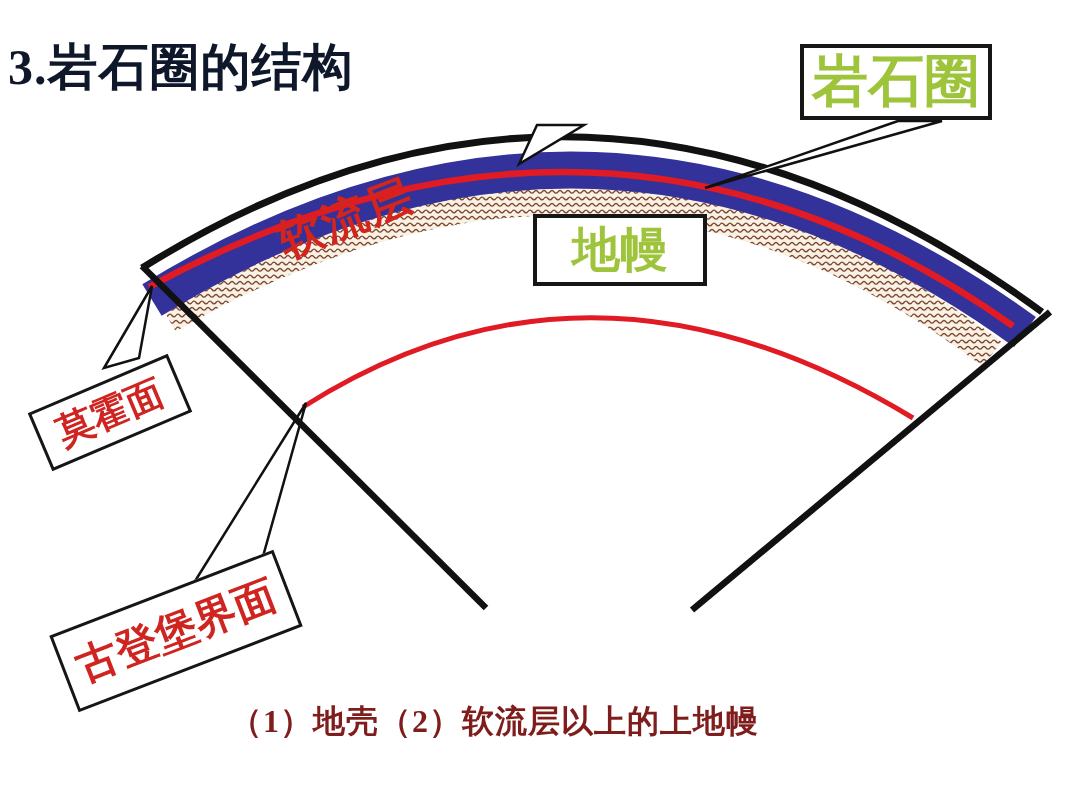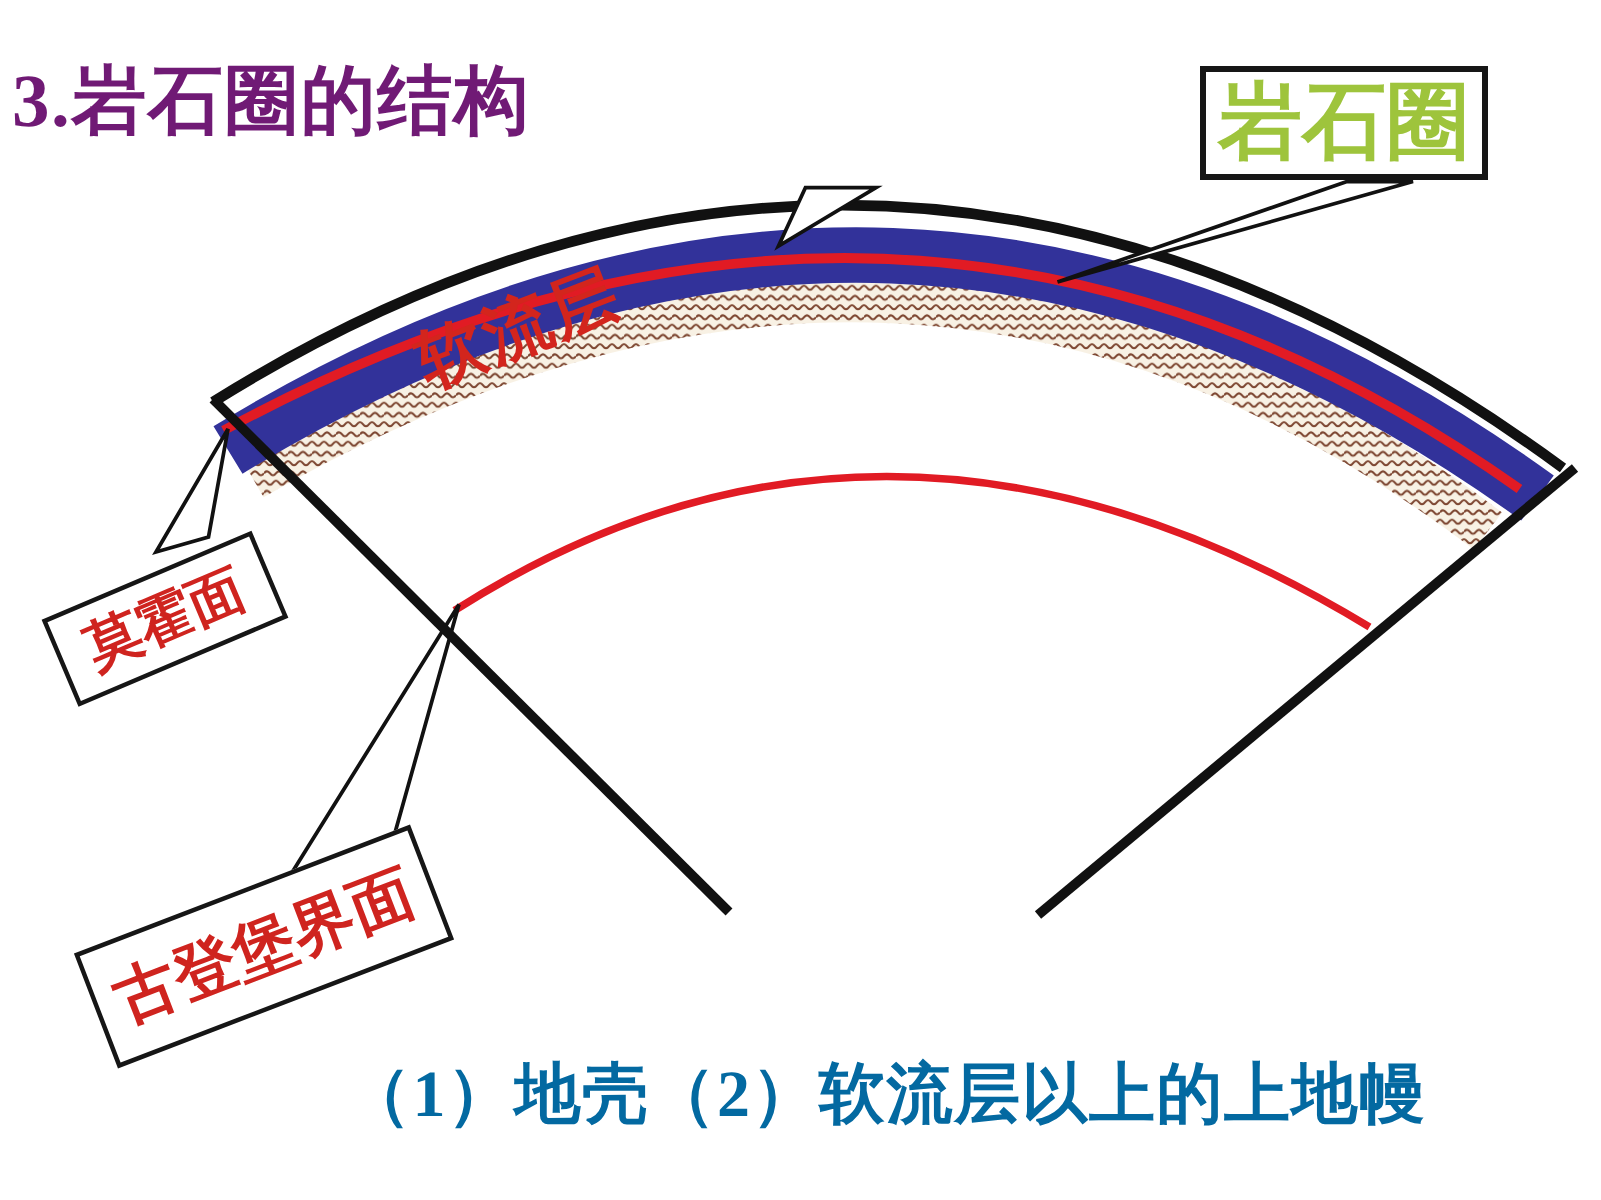--- a/index.html
+++ b/index.html
@@ -3,21 +3,21 @@
 <meta charset="utf-8">
 <style>
   html,body{margin:0;padding:0;background:#fff;}
   .stage{
     position:relative;width:1067px;height:800px;background:#ffffff;
     overflow:hidden;font-family:"Liberation Serif", serif;
   }
   .stage svg{position:absolute;left:0;top:0;}
   .slide-title{
     position:absolute;left:8px;top:34px;
-    font-size:50px;font-weight:bold;color:#701a75;
+    font-size:50px;font-weight:bold;color:#0f172a;
     letter-spacing:1px;white-space:nowrap;
     font-family:"Liberation Serif", serif;
   }
   .label-box{
     position:absolute;background:#ffffff;border:3px solid #161616;
     display:flex;align-items:center;justify-content:center;
     box-sizing:border-box;white-space:nowrap;
   }
   .green-text{color:#9ec43c;font-weight:bold;}
   .red-text{color:#cf241f;font-weight:bold;}
@@ -34,21 +34,21 @@
     border-width:3px;transform:rotate(-21deg);
   }
   .asthenosphere-label{
     position:absolute;left:280px;top:214px;
     font-size:45px;font-weight:bold;color:#d3251d;
     transform:rotate(-21deg);transform-origin:0 50%;
     white-space:nowrap;letter-spacing:2px;
   }
   .bottom-note{
     position:absolute;left:230px;top:700px;
-    font-size:44px;font-weight:bold;color:#0369a1;
+    font-size:32px;font-weight:bold;color:#7f1d1d;
     white-space:nowrap;letter-spacing:1px;
     font-family:"Liberation Serif", serif;
   }
 </style>
 </head>
 <body>
 
 <div class="stage">
 
   <svg width="1067" height="800" viewBox="0 0 1067 800">
@@ -79,20 +79,23 @@
     <line x1="1050" y1="312" x2="692" y2="610" stroke="#111111" stroke-width="6.5"></line>
   </svg>
 
   <div class="slide-title">3.岩石圈的结构</div>
 
 
   <div class="label-box box-litho">
     <span class="green-text">岩石圈</span>
   </div>
 
+  <div class="label-box box-mantle">
+    <span class="green-text">地幔</span>
+  </div>
 
 
   <div class="label-box box-moho">
     <span class="red-text">莫霍面</span>
   </div>
 
   <div class="label-box box-gutenberg">
     <span class="red-text">古登堡界面</span>
   </div>
 

